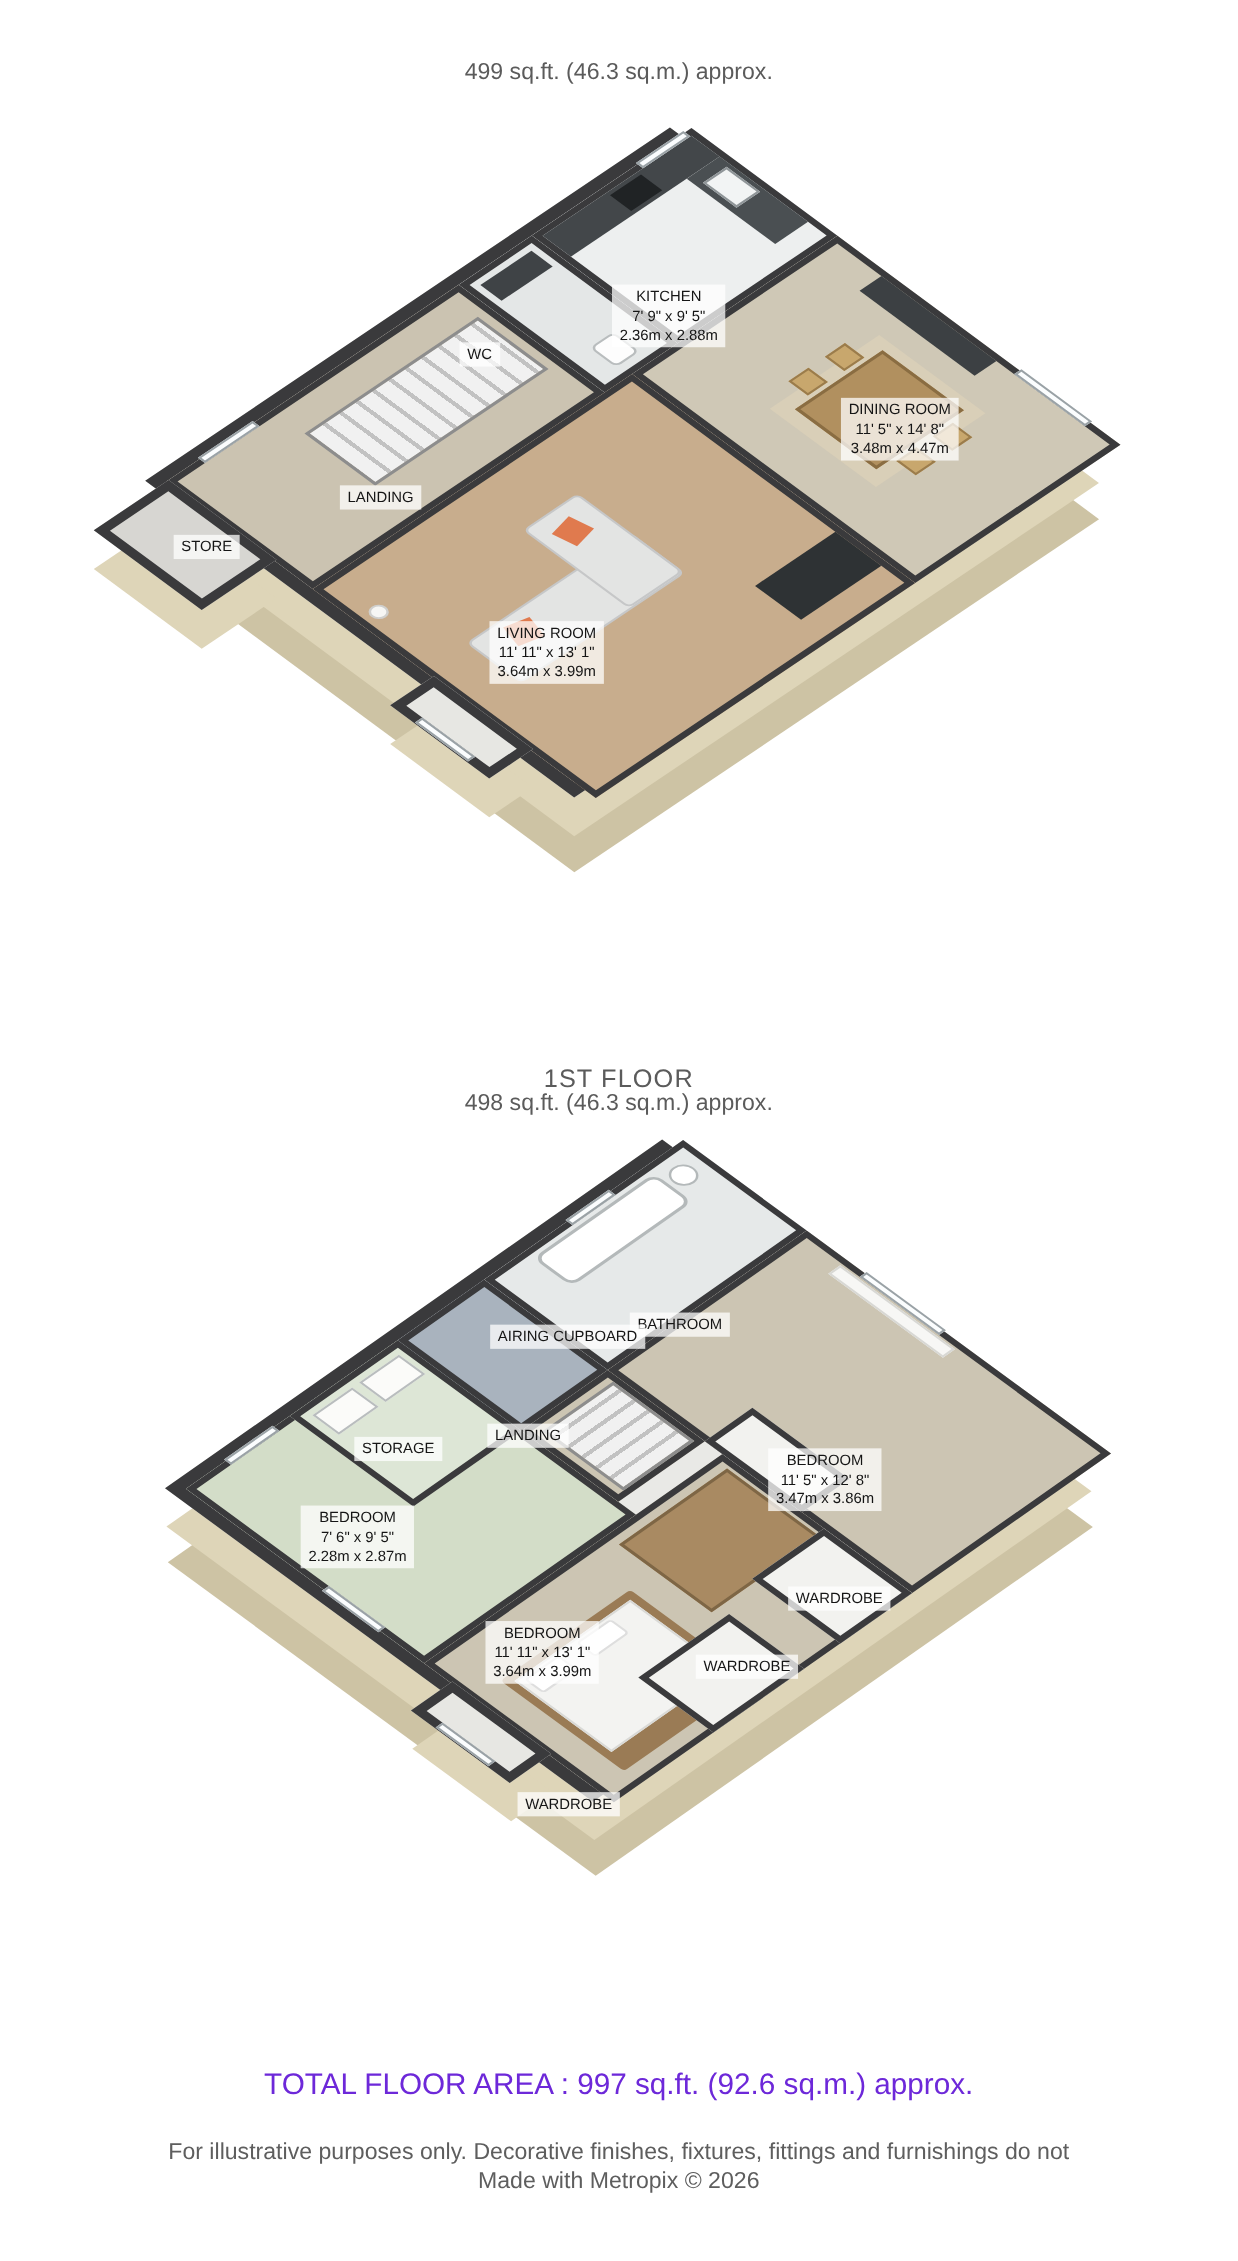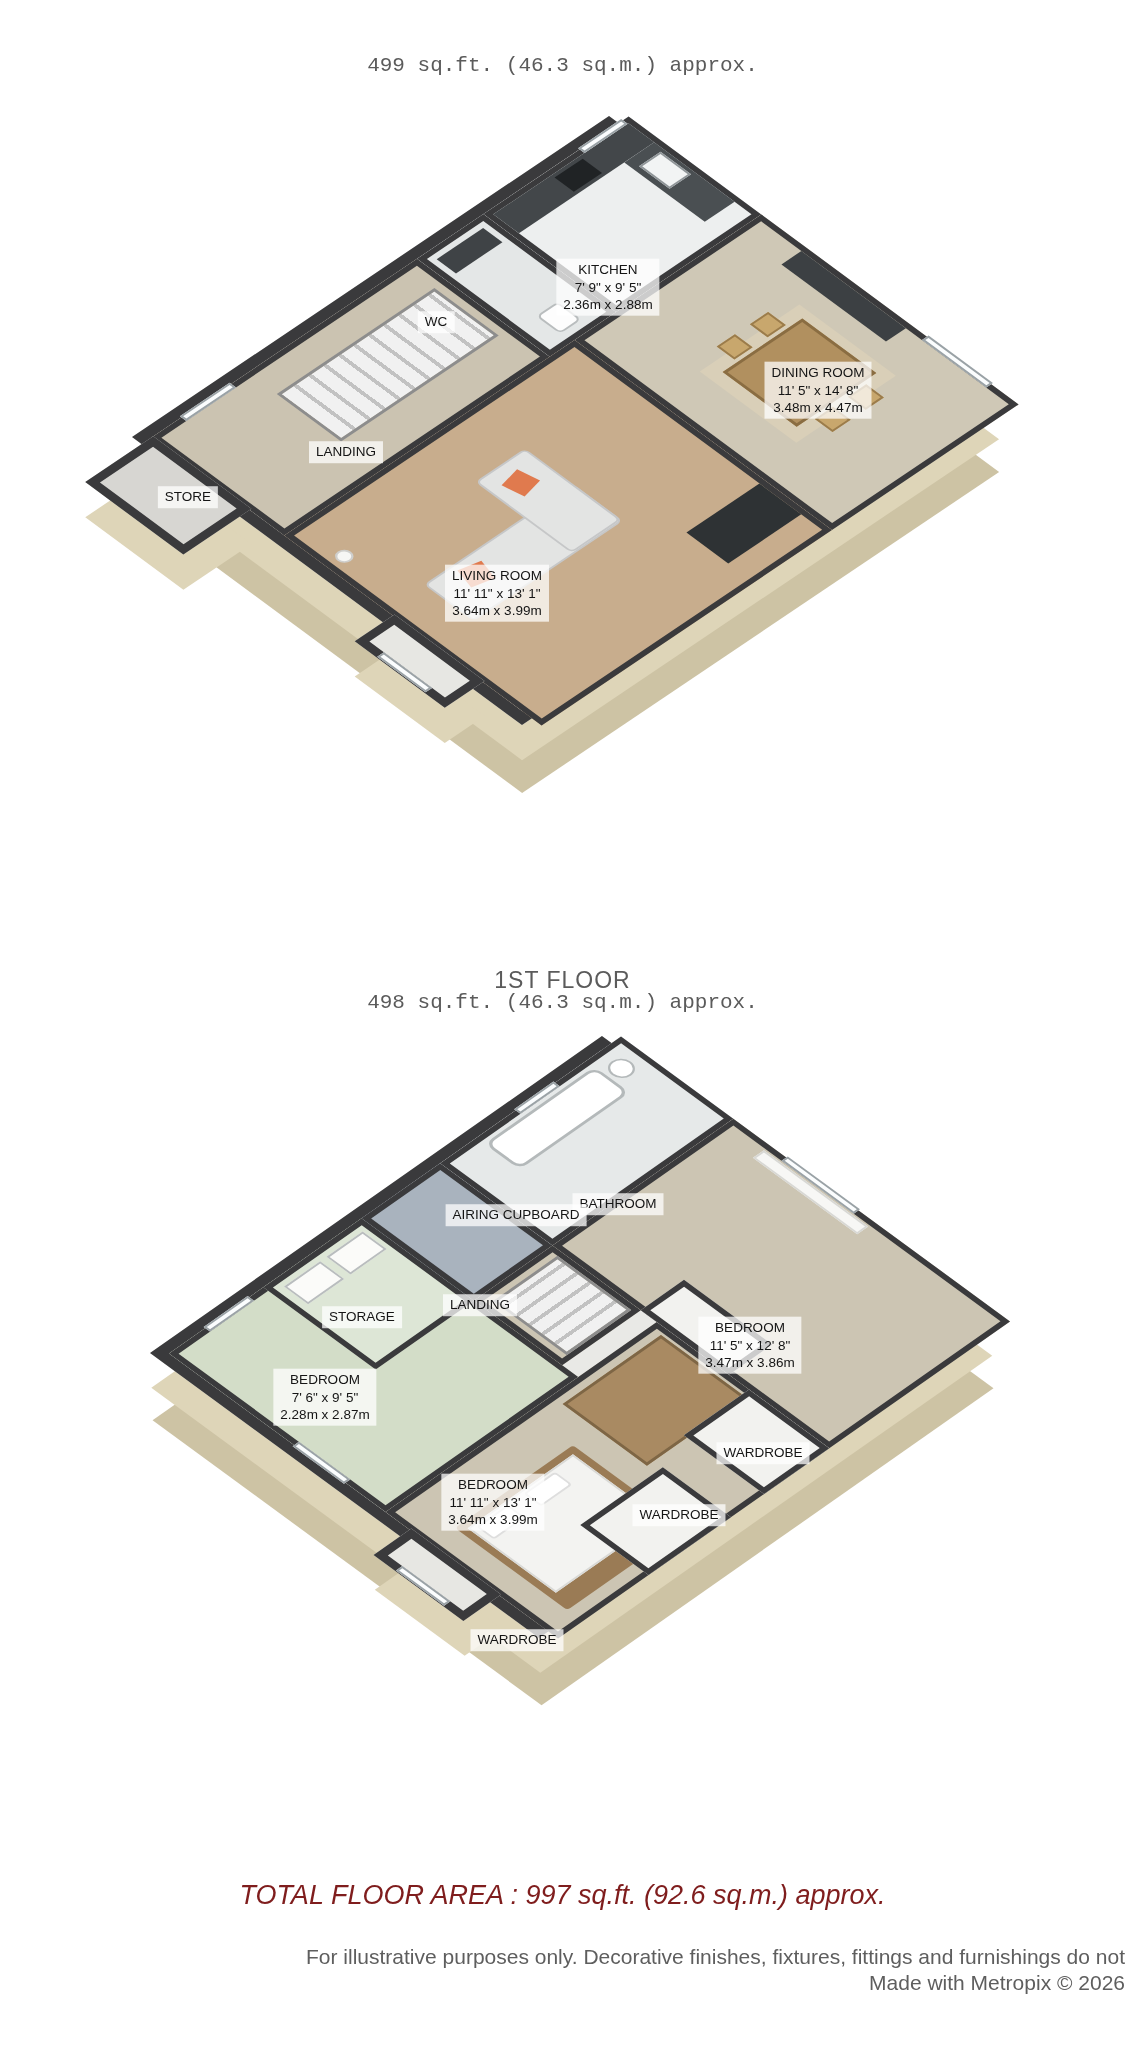--- a/index.html
+++ b/index.html
@@ -1,23 +1,23 @@
 <!DOCTYPE html>
 <html><head>
 <meta charset="utf-8">
 <style>
   html,body{margin:0;padding:0;background:#ffffff;}
   .canvas{position:relative;width:1125px;height:2055px;margin:0 auto;background:#ffffff;overflow:hidden;
           font-family:"Liberation Sans",sans-serif;}
   
   .floor-title{position:absolute;left:0;width:100%;text-align:center;color:#5b5b5b;
                font-size:23px;letter-spacing:1px;}
-  .floor-sub{position:absolute;left:0;width:100%;text-align:center;color:#5b5b5b;font-size:21px;font-family:Liberation Mono, monospace;}
-  .total-line{position:absolute;left:0;width:100%;text-align:center;color:#7f1d1d;font-size:27px;font-style:italic;}
-  .disclaimer{position:absolute;left:0;width:100%;text-align:right;color:#5e5e5e;
+  .floor-sub{position:absolute;left:0;width:100%;text-align:center;color:#5b5b5b;font-size:21px;}
+  .total-line{position:absolute;left:0;width:100%;text-align:center;color:#6d28d9;font-size:27px;}
+  .disclaimer{position:absolute;left:0;width:100%;text-align:center;color:#5e5e5e;
               font-size:21px;line-height:26px;}
   
   .plan{position:absolute;transform-origin:0 0;background:#e9e9e6;
         border:12px solid #3a3a3c;box-sizing:border-box;
         box-shadow:-30px 31px 0 0 #ded5b8, -58px 60px 0 0 #cdc3a4;}
   .plan1{left:132px;top:437px;width:575px;height:485px;
          transform:matrix(0.8296,-0.5583,0.8041,0.5938,0,0);}
   .plan2{left:150px;top:1353px;width:575px;height:485px;
          transform:matrix(0.7860,-0.5513,0.8021,0.5876,0,0);}
   .room{position:absolute;border:6px solid #3a3a3c;box-sizing:border-box;}

